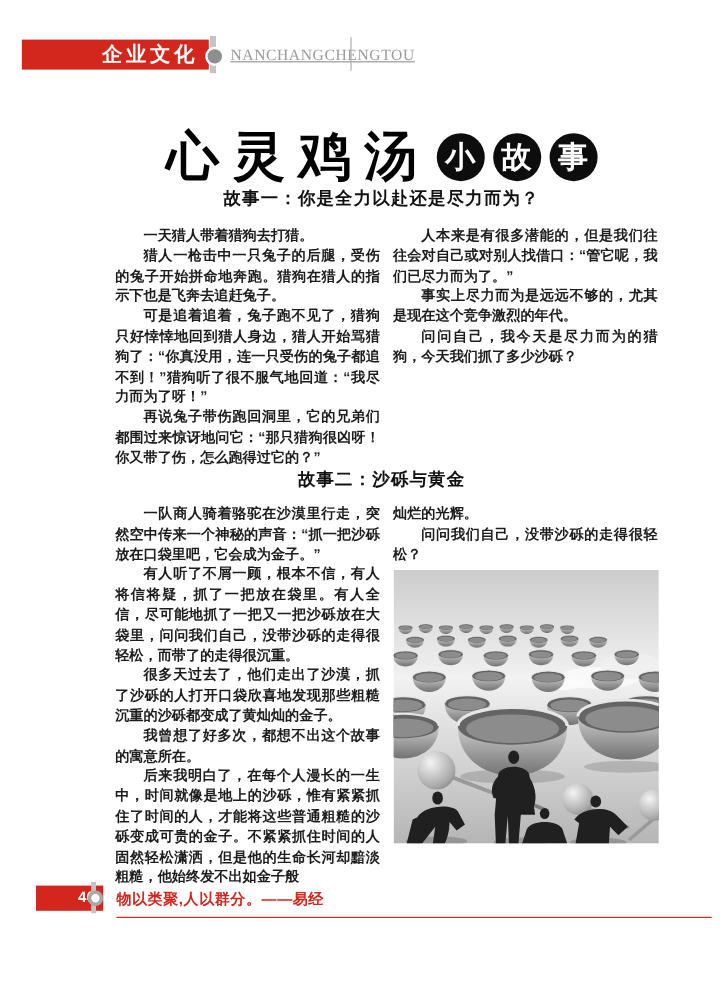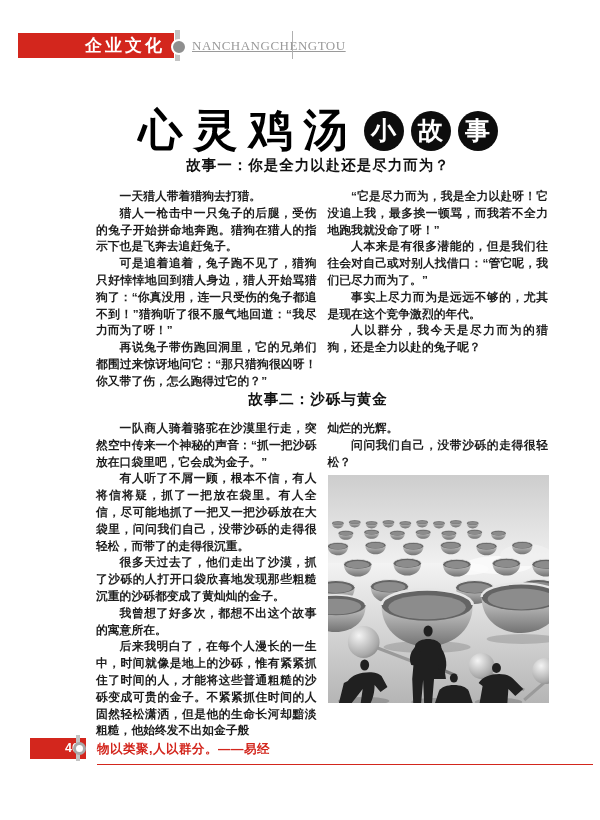--- a/index.html
+++ b/index.html
@@ -75,24 +75,23 @@
   <div class="story-heading" id="heading1">故事一：你是全力以赴还是尽力而为？</div>
 
   <div class="cols" id="cols1">
     <div class="col">
       <p>一天猎人带着猎狗去打猎。</p>
       <p>猎人一枪击中一只兔子的后腿，受伤的兔子开始拼命地奔跑。猎狗在猎人的指示下也是飞奔去追赶兔子。</p>
       <p>可是追着追着，兔子跑不见了，猎狗只好悻悻地回到猎人身边，猎人开始骂猎狗了：“你真没用，连一只受伤的兔子都追不到！”猎狗听了很不服气地回道：“我尽力而为了呀！”</p>
       <p>再说兔子带伤跑回洞里，它的兄弟们都围过来惊讶地问它：“那只猎狗很凶呀！你又带了伤，怎么跑得过它的？”</p>
     </div>
     <div class="col">
-      <p>“它是尽力而为，我是全力以赴呀！它没追上我，最多挨一顿骂，而我若不全力地跑我就没命了呀！”</p>
       <p>人本来是有很多潜能的，但是我们往往会对自己或对别人找借口：“管它呢，我们已尽力而为了。”</p>
       <p>事实上尽力而为是远远不够的，尤其是现在这个竞争激烈的年代。</p>
-      <p>人以群分，我今天是尽力而为的猎狗，还是全力以赴的兔子呢？</p>
+      <p>问问自己，我今天是尽力而为的猎狗，今天我们抓了多少沙砾？</p>
     </div>
   </div>
 
   <div class="story-heading" id="heading2">故事二：沙砾与黄金</div>
 
   <div class="cols" id="cols2">
     <div class="col">
       <p>一队商人骑着骆驼在沙漠里行走，突然空中传来一个神秘的声音：“抓一把沙砾放在口袋里吧，它会成为金子。”</p>
       <p>有人听了不屑一顾，根本不信，有人将信将疑，抓了一把放在袋里。有人全信，尽可能地抓了一把又一把沙砾放在大袋里，问问我们自己，没带沙砾的走得很轻松，而带了的走得很沉重。</p>
       <p>很多天过去了，他们走出了沙漠，抓了沙砾的人打开口袋欣喜地发现那些粗糙沉重的沙砾都变成了黄灿灿的金子。</p>

